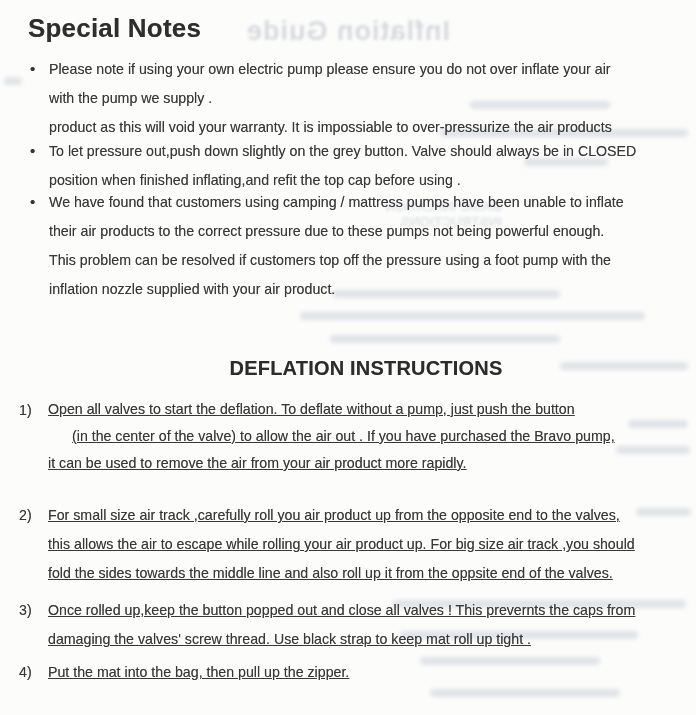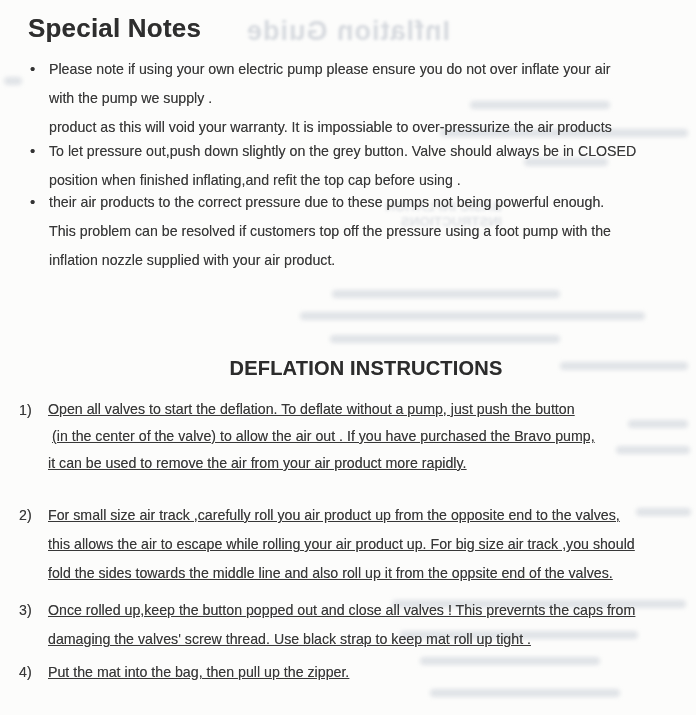--- a/index.html
+++ b/index.html
@@ -30,21 +30,21 @@
   
   .txt{font-size:14.2px;line-height:29px;color:#383838;
        text-shadow:0 0 0.4px rgba(20,20,20,.45);}
   .bullet{position:absolute;left:30px;width:650px;}
   .bullet .dot{position:absolute;left:0;top:-1px;font-size:15px;color:#333;}
   .bullet .lines{margin-left:19px;}
   .numitem{position:absolute;left:19px;width:668px;}
   .numitem .num{position:absolute;left:0;top:0;width:28px;}
   .numitem .lines{margin-left:29px;text-decoration:underline;}
   .numitem.i1 .lines{line-height:27px;}
-  .numitem.i1 .lines div:nth-child(2){padding-left:4px;}
+  .numitem.i1 .lines div:nth-child(2){padding-left:4px;margin-left:20px;}
   
   .ghost{position:absolute;transform:scaleX(-1);color:#b6bcc6;pointer-events:none;}
   .ghost-title{
     left:232px;top:16px;width:232px;text-align:center;
     font-size:27px;font-weight:bold;letter-spacing:1px;
     opacity:.55;filter:blur(1.4px);
   }
   .ghost-heading{
     left:292px;top:199px;width:210px;
     font-size:13.5px;font-weight:bold;
@@ -95,20 +95,21 @@
     <span class="dot">•</span>
     <div class="lines">
       <div>To let pressure out,push down slightly on the grey button. Valve should always be in CLOSED</div>
       <div>position when finished inflating,and refit the top cap before using .</div>
     </div>
   </div>
 
   <div class="bullet txt" style="top:188px;">
     <span class="dot">•</span>
     <div class="lines">
+      <div>We have found that customers using camping / mattress pumps have been unable to inflate</div>
       <div>their air products to the correct pressure due to these pumps not being powerful enough.</div>
       <div>This problem can be resolved if customers top off the pressure using a foot pump with the</div>
       <div>inflation nozzle supplied with your air product.</div>
     </div>
   </div>
 
   <div class="h-deflation">DEFLATION INSTRUCTIONS</div>
 
   <div class="numitem i1 txt" style="top:396px;">
     <span class="num">1)</span>

